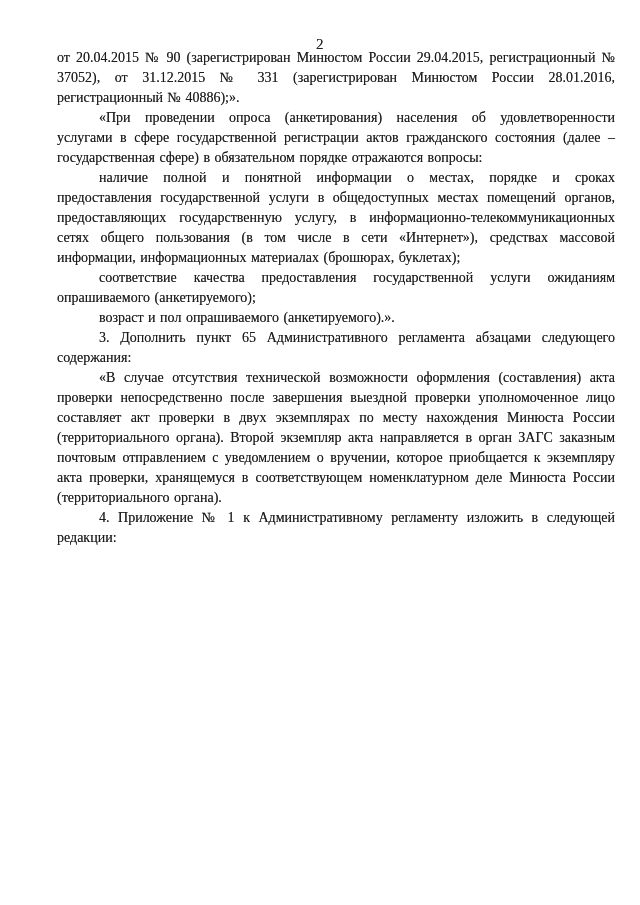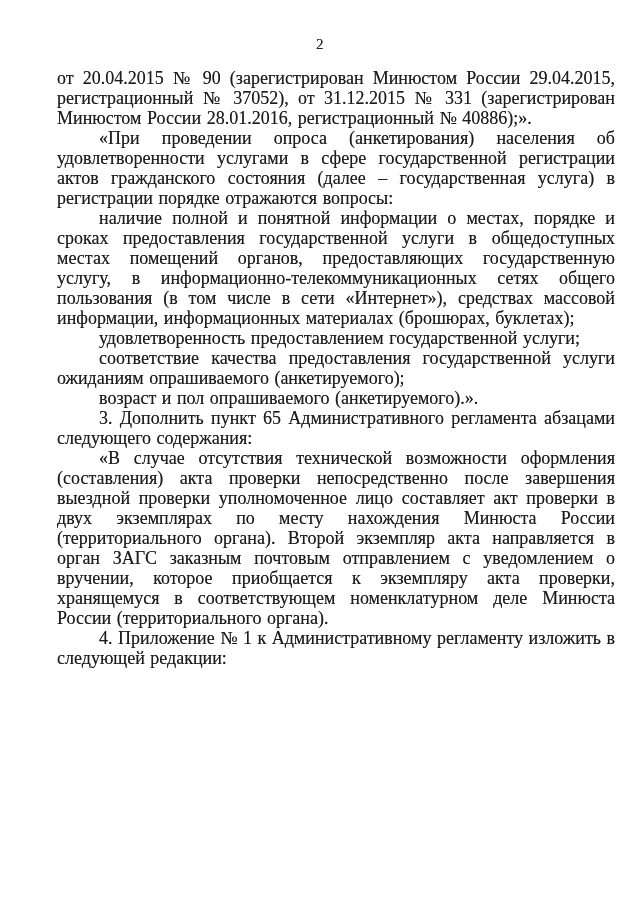--- a/index.html
+++ b/index.html
@@ -21,24 +21,24 @@
     top: 36px;
     left: 0;
     width: 100%;
     text-align: center;
     font-size: 15px;
     letter-spacing: 0.5px;
     color: #262626;
   }
   .content {
     position: absolute;
-    top: 68px;
+    top: 48px;
     left: 57px;
     width: 558px;
-    font-size: 18px;
+    font-size: 14px;
     line-height: 20px;
     text-align: justify;
   }
   .para {
     margin: 0;
     padding: 0;
     text-indent: 42px;
     word-spacing: 1px;
   }
   .para.no-indent {
@@ -51,22 +51,21 @@
   }
 </style>
 </head>
 <body>
 
 <div class="page">
   <div class="page-number">2</div>
 
   <div class="content">
     <p class="para no-indent">от 20.04.2015 № 90 (зарегистрирован Минюстом России 29.04.2015, регистрационный № 37052), от 31.12.2015 № 331 (зарегистрирован Минюстом России 28.01.2016, регистрационный № 40886);».</p>
-    <p class="para">«При проведении опроса (анкетирования) населения об удовлетворенности услугами в сфере государственной регистрации актов гражданского состояния (далее – государственная услуга) в регистрации порядке отражаются вопросы:</p>
+    <p class="para">«При проведении опроса (анкетирования) населения об удовлетворенности услугами в сфере государственной регистрации актов гражданского состояния (далее – государственная сфере) в обязательном порядке отражаются вопросы:</p>
     <p class="para">наличие полной и понятной информации о местах, порядке и сроках предоставления государственной услуги в общедоступных местах помещений органов, предоставляющих государственную услугу, в информационно-телекоммуникационных сетях общего пользования (в том числе в сети «Интернет»), средствах массовой информации, информационных материалах (брошюрах, буклетах);</p>
-    <p class="para">удовлетворенность предоставлением государственной услуги;</p>
     <p class="para">соответствие качества предоставления государственной услуги ожиданиям опрашиваемого (анкетируемого);</p>
     <p class="para">возраст и пол опрашиваемого (анкетируемого).».</p>
     <p class="para">3. Дополнить пункт 65 Административного регламента абзацами следующего содержания:</p>
     <p class="para">«В случае отсутствия технической возможности оформления (составления) акта проверки непосредственно после завершения выездной проверки уполномоченное лицо составляет акт проверки в двух экземплярах по месту нахождения Минюста России (территориального органа). Второй экземпляр акта направляется в орган ЗАГС заказным почтовым отправлением с уведомлением о вручении, которое приобщается к экземпляру акта проверки, хранящемуся в соответствующем номенклатурном деле Минюста России (территориального органа).</p>
     <p class="para">4. Приложение № 1 к Административному регламенту изложить в следующей редакции:</p>
   </div>
 </div>
 
 </body></html>

